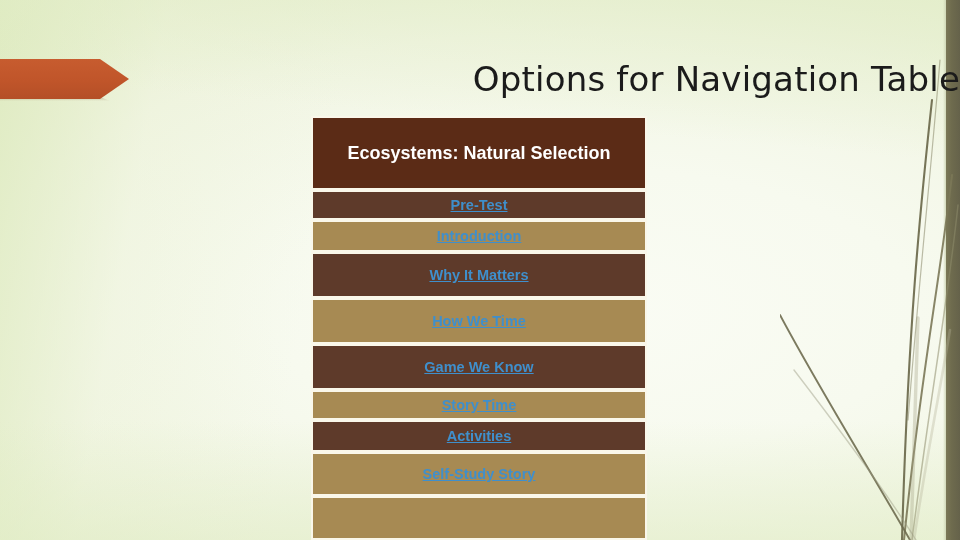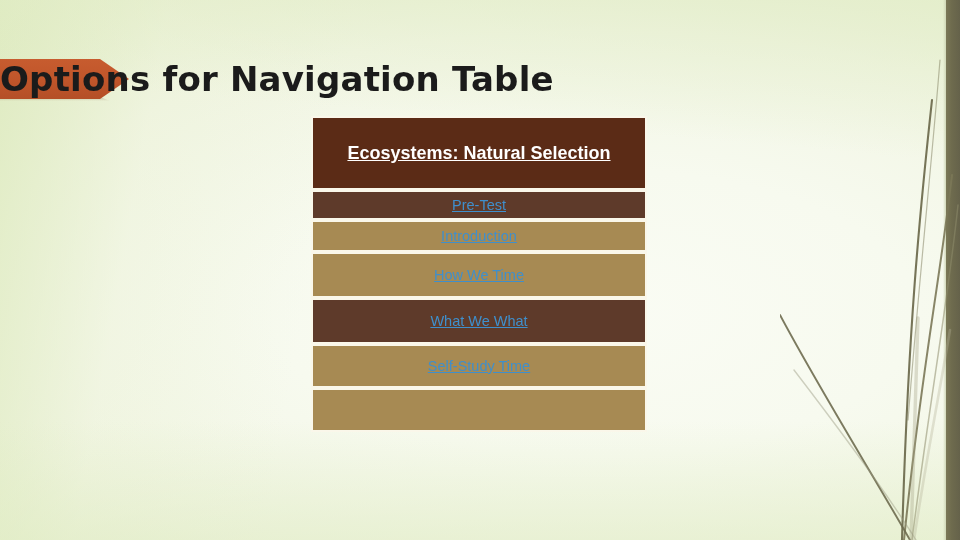--- a/index.html
+++ b/index.html
@@ -95,23 +95,23 @@
     background: linear-gradient(180deg, rgba(120,70,40,0.30), rgba(120,70,40,0));
     clip-path: polygon(0 0, 100px 0, 110px 100%, 0 100%);
   }
 
   
   .slide-title {
     position: absolute;
     left: 0;
     top: 56px;
     width: 960px;
-    text-align: left;
+    text-align: right;
     font-size: 34px;
-    font-weight: 700;
+    font-weight: 400;
     color: #1b1b1b;
     letter-spacing: 0.2px;
     line-height: 46px;
     font-family: "DejaVu Sans", sans-serif;
   }
 
   
   .nav-table {
     position: absolute;
     left: 311px;
@@ -131,31 +131,30 @@
   }
 
   .row-header td {
     background: #5b2b16;
     color: #ffffff;
     font-weight: bold;
     font-size: 18px;
     line-height: 24px;
     height: 62px;
     padding: 4px 10px;
-    text-decoration: underline;
   }
 
   .row-dark td { background: #5e3a2a; }
   .row-tan  td { background: #a78a53; margin-top: 36px; }
 
   .navlink {
     display: block;
     color: #3f8fcc;
     font-size: 14.5px;
-    font-weight: normal;
+    font-weight: bold;
     text-decoration: underline;
     text-underline-offset: 1px;
     font-family: "Liberation Sans", sans-serif;
     cursor: pointer;
   }
 
   .h-26 td { height: 26px; }
   .h-28 td { height: 28px; }
   .h-40 td { height: 40px; }
   .h-42 td { height: 42px; }
@@ -204,38 +203,53 @@
           <span class="navlink">Pre-Test</span>
         </td>
       </tr>
 
       <tr class="row-tan h-28">
         <td>
           <span class="navlink">Introduction</span>
         </td>
       </tr>
 
+      <tr class="row-dark h-42">
+        <td>
+          <span class="navlink">Why It Matters</span>
+        </td>
+      </tr>
 
       <tr class="row-tan h-42">
         <td>
           <span class="navlink">How We Time</span>
         </td>
       </tr>
 
       <tr class="row-dark h-42">
         <td>
-          <span class="navlink">What We What</span>
-        </td>
-      </tr>
-
-
+          <span class="navlink">Game We Know</span>
+        </td>
+      </tr>
+
+      <tr class="row-tan h-26">
+        <td>
+          <span class="navlink">Story Time</span>
+        </td>
+      </tr>
+
+      <tr class="row-dark h-28">
+        <td>
+          <span class="navlink">Activities</span>
+        </td>
+      </tr>
 
       <tr class="row-tan h-40">
         <td>
-          <span class="navlink">Self-Study Time</span>
+          <span class="navlink">Self-Study Story</span>
         </td>
       </tr>
 
 
       <tr class="row-tan h-40">
         <td>
           
         </td>
       </tr>
     </tbody>

